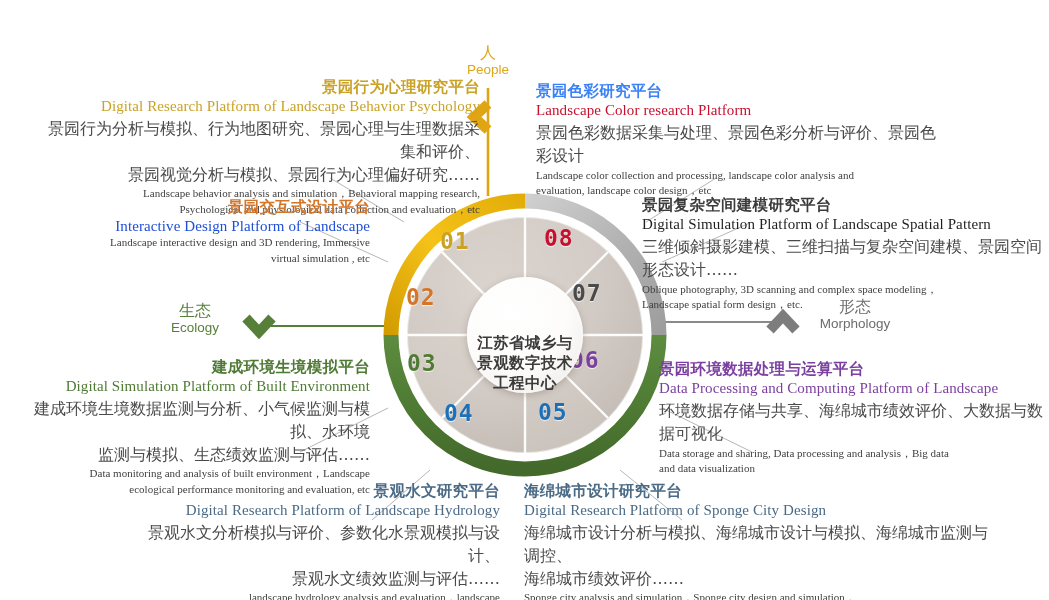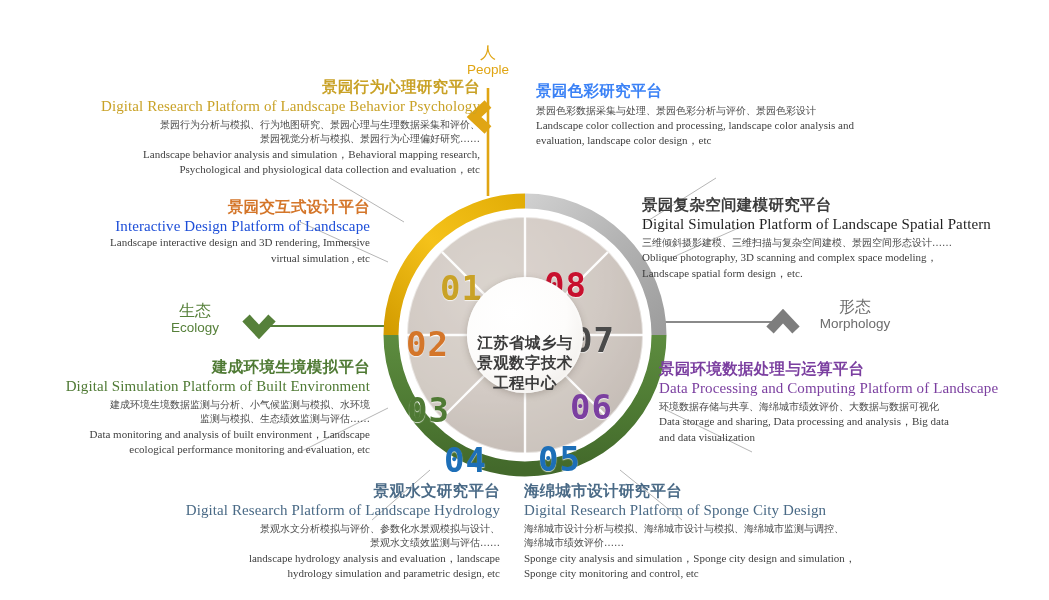--- a/index.html
+++ b/index.html
@@ -30,43 +30,42 @@
     z-index:6;
   }
   .hub-text{
     font-family:"DejaVu Sans","Liberation Sans",sans-serif;
     font-size:15.5px;font-weight:700;color:#3b3b3b;line-height:1.30;
     text-align:center;letter-spacing:.4px;white-space:pre-line;
   }
   .num{
     position:absolute;z-index:5;
     font-family:"DejaVu Sans Mono","Liberation Mono",monospace;
-    font-size:34px;font-weight:700;letter-spacing:1px;
+    font-size:23px;font-weight:700;letter-spacing:1px;
     text-shadow:0 1px 1px rgba(255,255,255,.75);
-    margin-top:40px;
   }
 
   
   .axis-label{position:absolute;text-align:center;line-height:1.12;}
   .axis-cn{font-family:"DejaVu Sans","Liberation Sans",sans-serif;font-size:16px;font-weight:400;}
   .axis-en{font-family:"Liberation Sans",sans-serif;font-size:13.5px;}
 
   
   .blk{position:absolute;}
   .t-cn{
     font-family:"DejaVu Sans","Liberation Sans",sans-serif;
     font-size:15.5px;font-weight:700;line-height:1.22;letter-spacing:.3px;
   }
   .t-en{
     font-family:"Liberation Serif","DejaVu Serif",serif;
     font-size:15px;line-height:1.22;letter-spacing:.1px;
   }
   .d-cn{
     font-family:"DejaVu Sans","Liberation Sans",sans-serif;
-    font-size:10px;line-height:1.42;color:#4a4a4a;margin-top:3px;
+    font-size:16px;line-height:1.42;color:#4a4a4a;margin-top:3px;
   }
   .d-en{
     font-family:"Liberation Serif","DejaVu Serif",serif;
     font-size:11px;line-height:1.40;color:#3f3f3f;
   }
   .ta-r{text-align:right;}
   .ta-l{text-align:left;}
 </style>
 </head>
 <body>
@@ -199,20 +198,21 @@
     <div class="t-cn" style="color:#c9a227">景园行为心理研究平台</div>
     <div class="t-en" style="color:#c9a227">Digital Research Platform of Landscape Behavior Psychology</div>
     <div class="d-cn" style="white-space:pre-line">景园行为分析与模拟、行为地图研究、景园心理与生理数据采集和评价、
 景园视觉分析与模拟、景园行为心理偏好研究……</div>
     <div class="d-en" style="white-space:pre-line">Landscape behavior analysis and simulation，Behavioral mapping research,
 Psychological and physiological data collection and evaluation，etc</div>
   </div>
 
   <div class="blk ta-l" style="left:536px;top:82px;width:400px;">
     <div class="t-cn" style="color:#3b82f6">景园色彩研究平台</div>
+    <div class="t-en" style="color:#c8102e">Landscape Color research Platform</div>
     <div class="d-cn" style="white-space:pre-line">景园色彩数据采集与处理、景园色彩分析与评价、景园色彩设计</div>
     <div class="d-en" style="white-space:pre-line">Landscape color collection and processing, landscape color analysis and
 evaluation, landscape color design，etc</div>
   </div>
 
   <div class="blk ta-r" style="left:48px;top:198px;width:322px;">
     <div class="t-cn" style="color:#d4762a">景园交互式设计平台</div>
     <div class="t-en" style="color:#1d4ed8">Interactive Design Platform of Landscape</div>
     <div class="d-en" style="white-space:pre-line">Landscape interactive design and 3D rendering, Immersive
 virtual simulation , etc</div>

